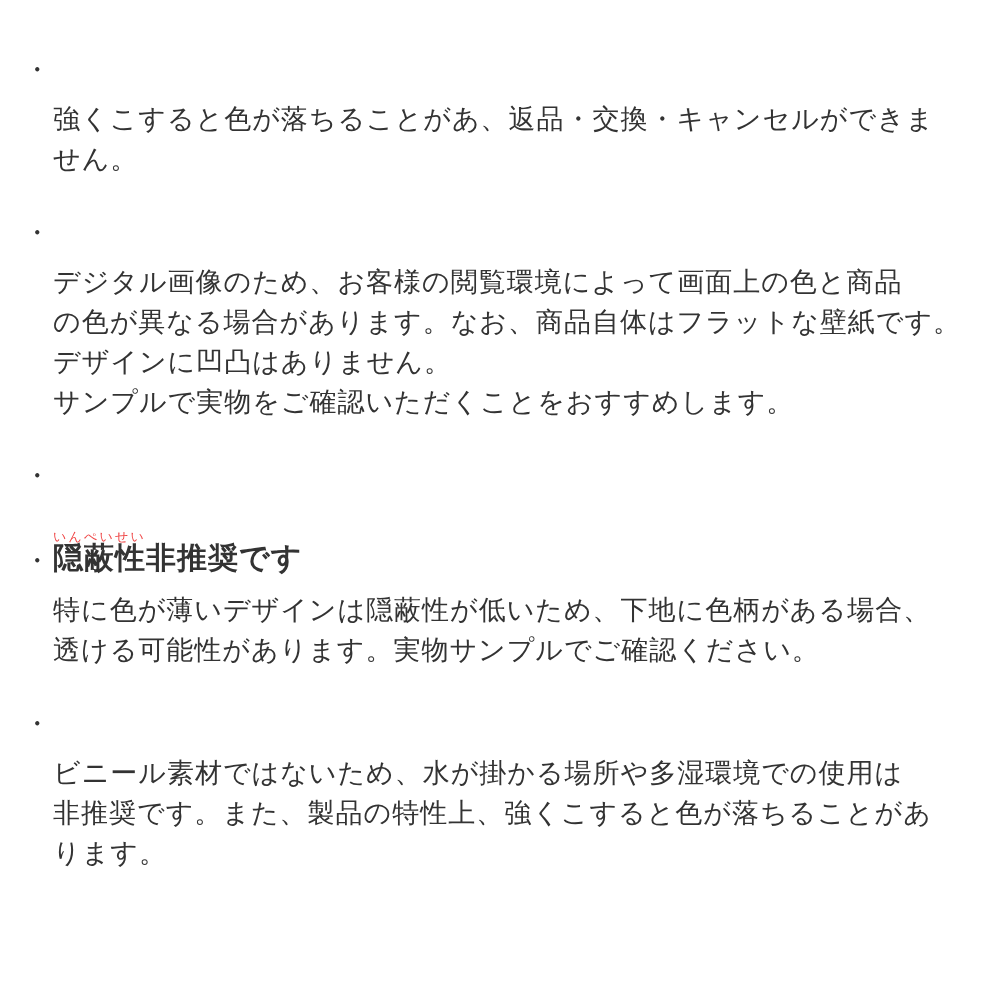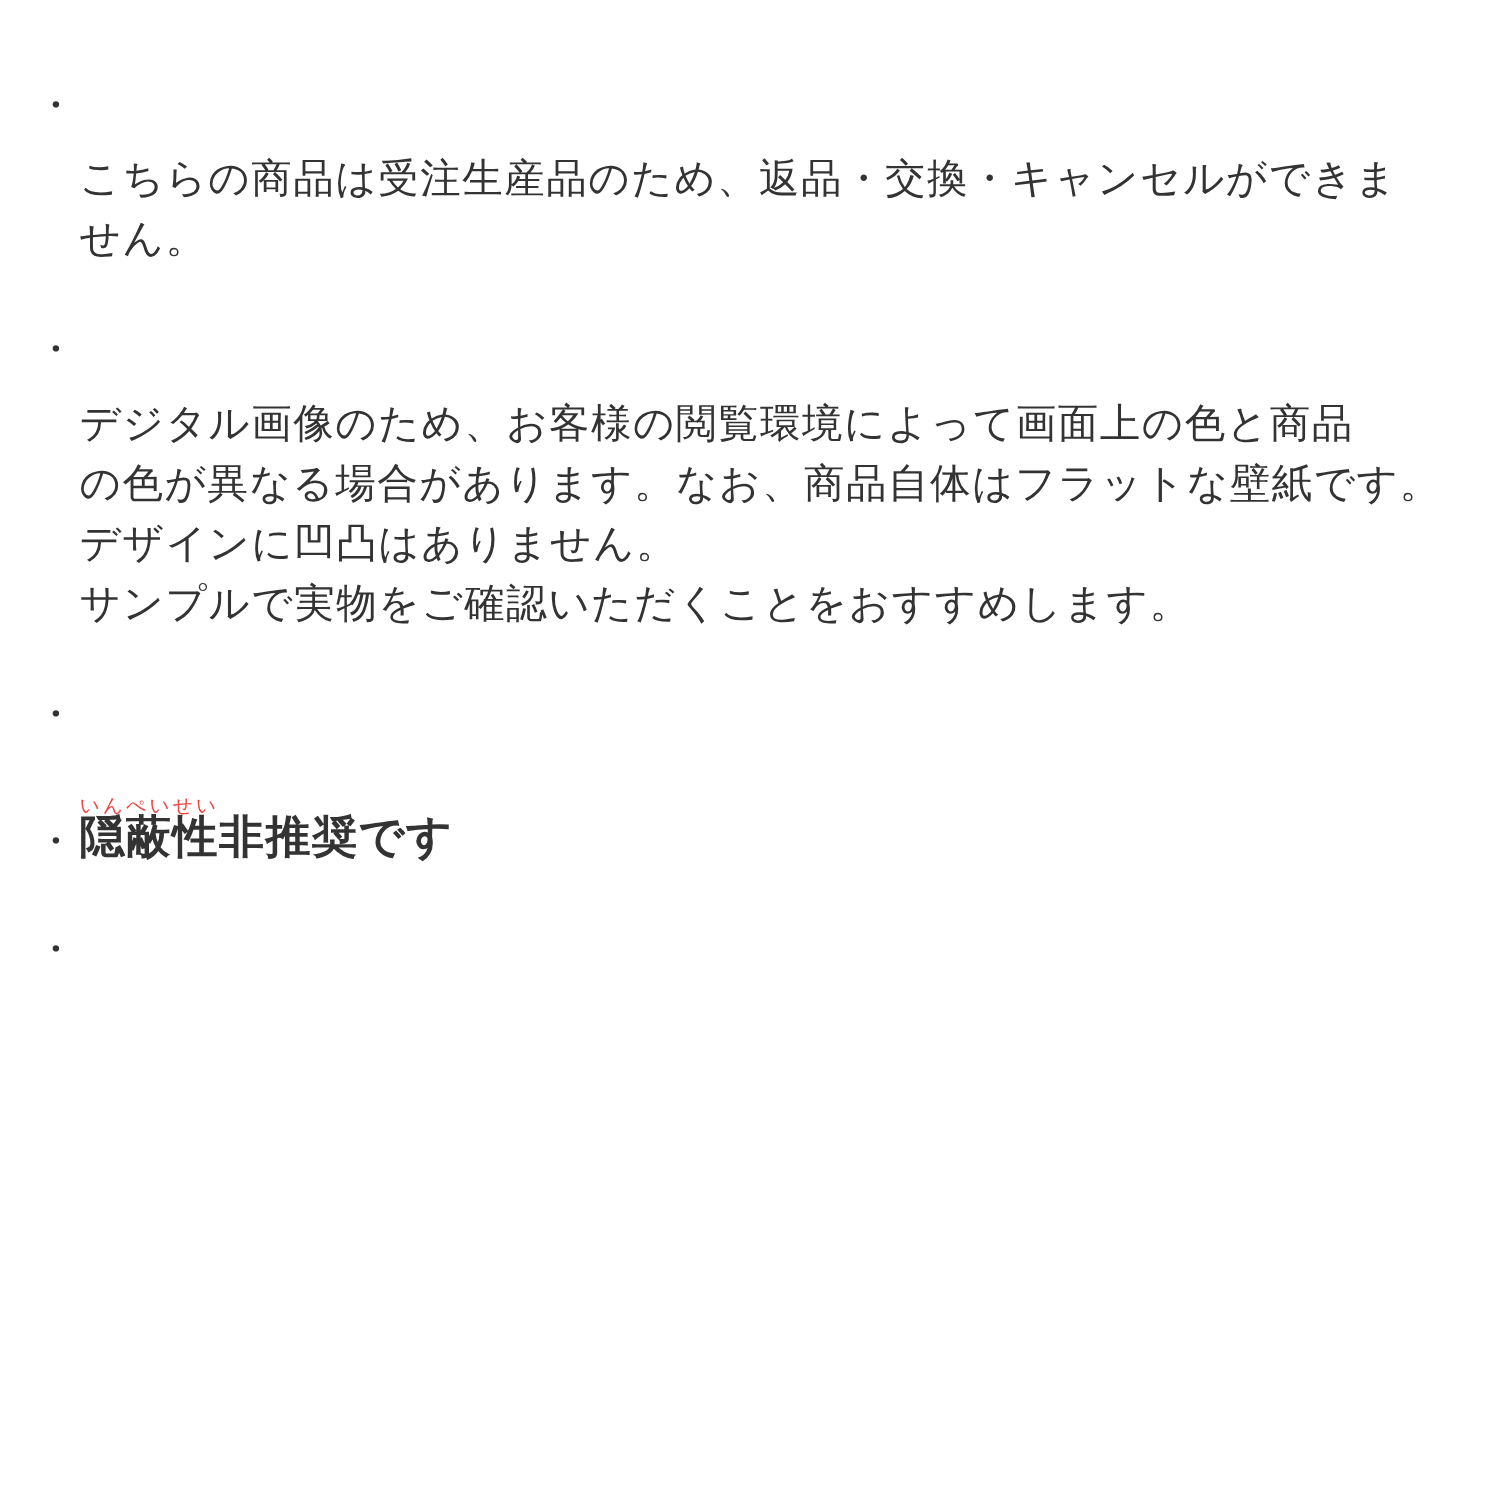--- a/index.html
+++ b/index.html
@@ -51,21 +51,21 @@
     white-space: pre-line;
   }
 </style>
 </head>
 <body>
 
 <div class="section">
   <div class="heading">
     <span class="bullet">・</span>
   </div>
-  <p class="body-text">こちらの商品は受注生産品のため、返品・交換・キャンセルができま
+  <p class="body-text">強くこすると色が落ちることがあ、返品・交換・キャンセルができま
 せん。</p>
 </div>
 
 <div class="section">
   <div class="heading">
     <span class="bullet">・</span>
   </div>
   <p class="body-text">デジタル画像のため、お客様の閲覧環境によって画面上の色と商品
 の色が異なる場合があります。なお、商品自体はフラットな壁紙です。
 デザインに凹凸はありません。
@@ -76,19 +76,24 @@
   <div class="heading">
     <span class="bullet">・</span>
   </div>
 </div>
 
 <div class="section">
   <div class="heading">
     <span class="bullet">・</span>
     <span class="heading-text"><ruby><span>隠蔽性</span><rt>いんぺいせい</rt></ruby><span>非推奨です</span></span>
   </div>
+  <p class="body-text">特に色が薄いデザインは隠蔽性が低いため、下地に色柄がある場合、
+透ける可能性があります。実物サンプルでご確認ください。</p>
 </div>
 
 <div class="section">
   <div class="heading">
     <span class="bullet">・</span>
   </div>
+  <p class="body-text">ビニール素材ではないため、水が掛かる場所や多湿環境での使用は
+非推奨です。また、製品の特性上、強くこすると色が落ちることがあ
+ります。</p>
 </div>
 
 </body></html>

